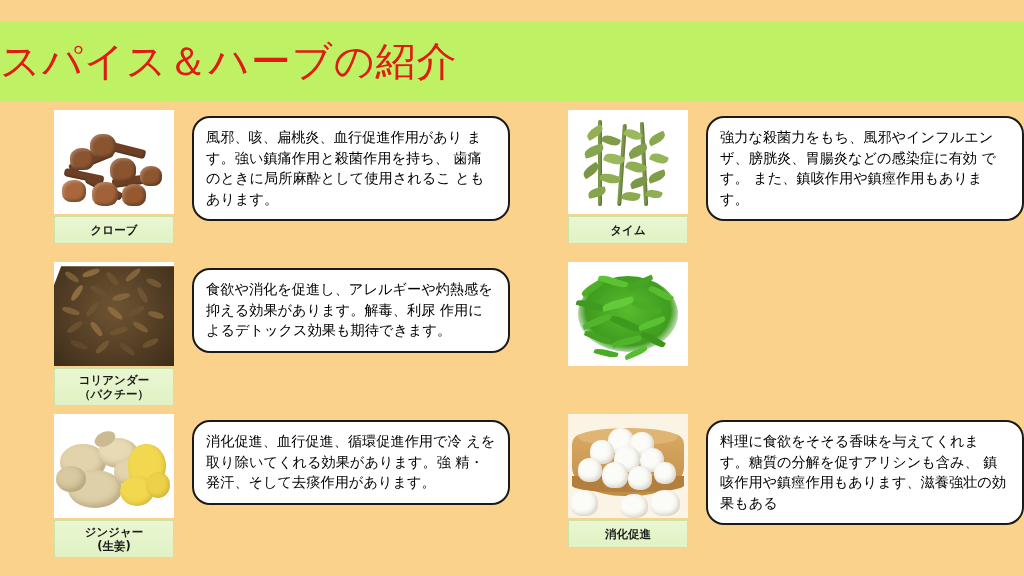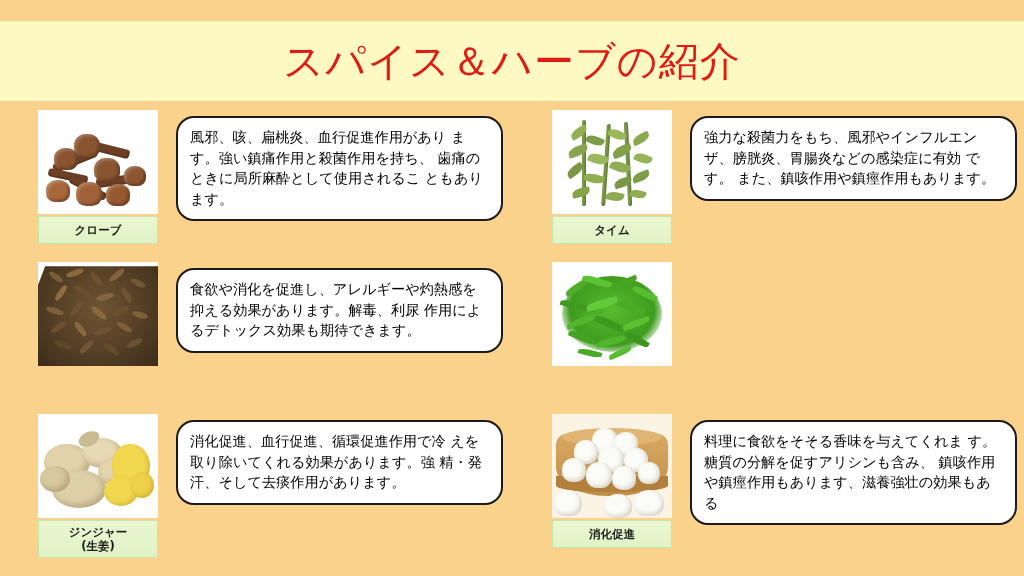--- a/index.html
+++ b/index.html
@@ -7,22 +7,22 @@
   html,body { width:1024px; height:576px; overflow:hidden; }
   body {
     background:#FBD28B;
     font-family:"Liberation Sans","DejaVu Sans",sans-serif;
     position:relative;
   }
 
   
   .header-band {
     position:absolute; left:0; top:21px; width:1024px; height:80px;
-    background:#fef9c3;
-    display:flex; align-items:center; justify-content:center;
+    background:#bef264;
+    display:flex; align-items:center; 
   }
   .title {
     color:#E01B14;
     font-size:40px;
     font-weight:400;
     letter-spacing:1px;
     line-height:1;
     white-space:nowrap;
     font-family:"DejaVu Sans","Liberation Sans",sans-serif;
   }
@@ -30,21 +30,21 @@
   
   .grid {
     position:absolute; left:0; top:110px; width:1024px; height:466px;
     display:grid;
     grid-template-columns:510px 510px;
     grid-template-rows:152px 152px 152px;
     column-gap:4px;
   }
   .cell { position:relative; display:flex; align-items:flex-start; }
 
-  .spice-media { width:120px; flex:0 0 120px; margin-left:38px; }
+  .spice-media { width:120px; flex:0 0 120px; margin-left:54px; }
   .photo {
     width:120px; height:104px;
     background:#ffffff;
     position:relative;
     overflow:hidden;
   }
   .photo-inner { position:absolute; inset:0; }
 
   .label {
     width:120px;
@@ -186,20 +186,24 @@
           <div class="seed" style="left:12px;top:62px;width:18px;height:6px;background:#6a5030;transform:rotate(-35deg);"></div>
           <div class="seed" style="left:34px;top:64px;width:17px;height:6px;background:#88683c;transform:rotate(52deg);"></div>
           <div class="seed" style="left:56px;top:66px;width:18px;height:6px;background:#6f5432;transform:rotate(-18deg);"></div>
           <div class="seed" style="left:78px;top:62px;width:17px;height:6px;background:#7c5e37;transform:rotate(32deg);"></div>
           <div class="seed" style="left:16px;top:80px;width:18px;height:6px;background:#5f4829;transform:rotate(22deg);"></div>
           <div class="seed" style="left:40px;top:82px;width:17px;height:6px;background:#735734;transform:rotate(-44deg);"></div>
           <div class="seed" style="left:64px;top:84px;width:18px;height:6px;background:#644c2c;transform:rotate(38deg);"></div>
           <div class="seed" style="left:88px;top:78px;width:17px;height:6px;background:#6d5230;transform:rotate(-25deg);"></div>
         </div>
       </div>
+      <div class="label">
+        <span>コリアンダー</span>
+        <span>（パクチー）</span>
+      </div>
     </div>
     <div class="callout">食欲や消化を促進し、アレルギーや灼熱感を抑える効果があります。解毒、利尿 作用によるデトックス効果も期待できます。</div>
   </div>
 
   <div class="cell">
     <div class="spice-media">
       <div class="photo">
         <div class="photo-inner">
           <div style="position:absolute;left:10px;top:14px;width:100px;height:76px;background:radial-gradient(ellipse at 50% 45%, #58bb2e 0%, #3f9c1f 60%, rgba(63,156,31,0) 78%);border-radius:50%;"></div>
           <div class="frond" style="left:12px;top:22px;width:26px;height:7px;background:#4eae28;transform:rotate(-32deg);"></div>

